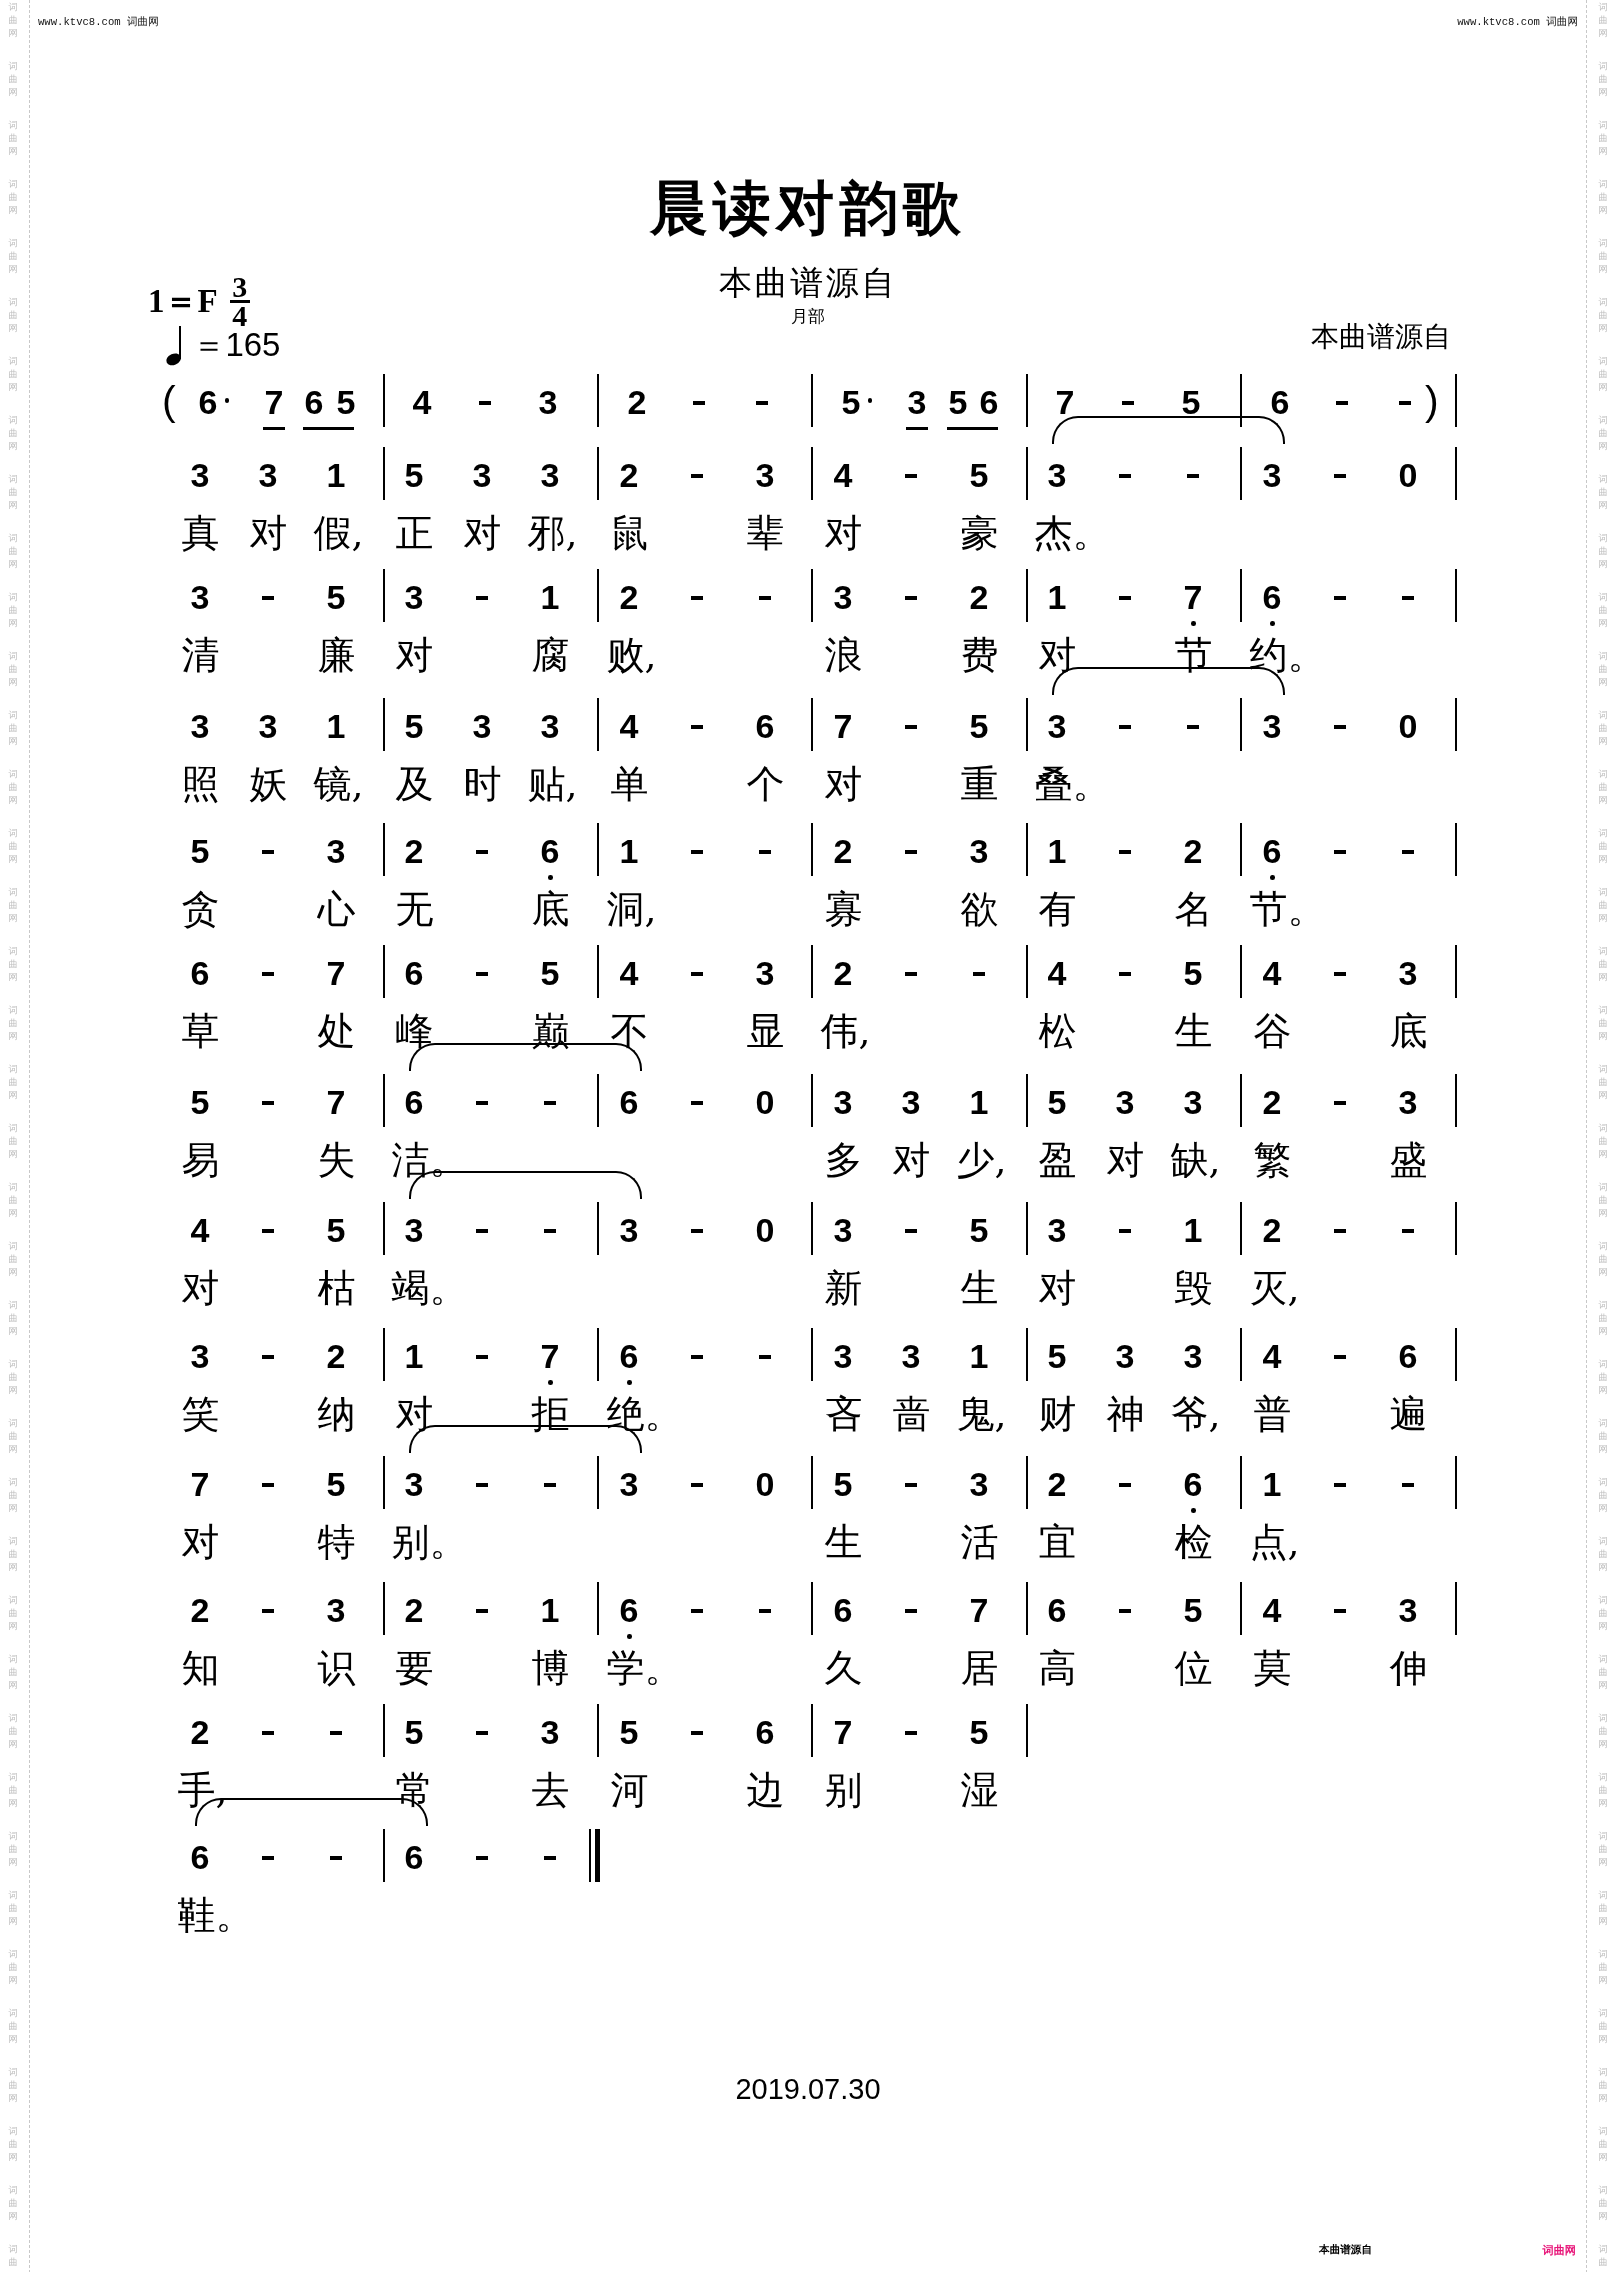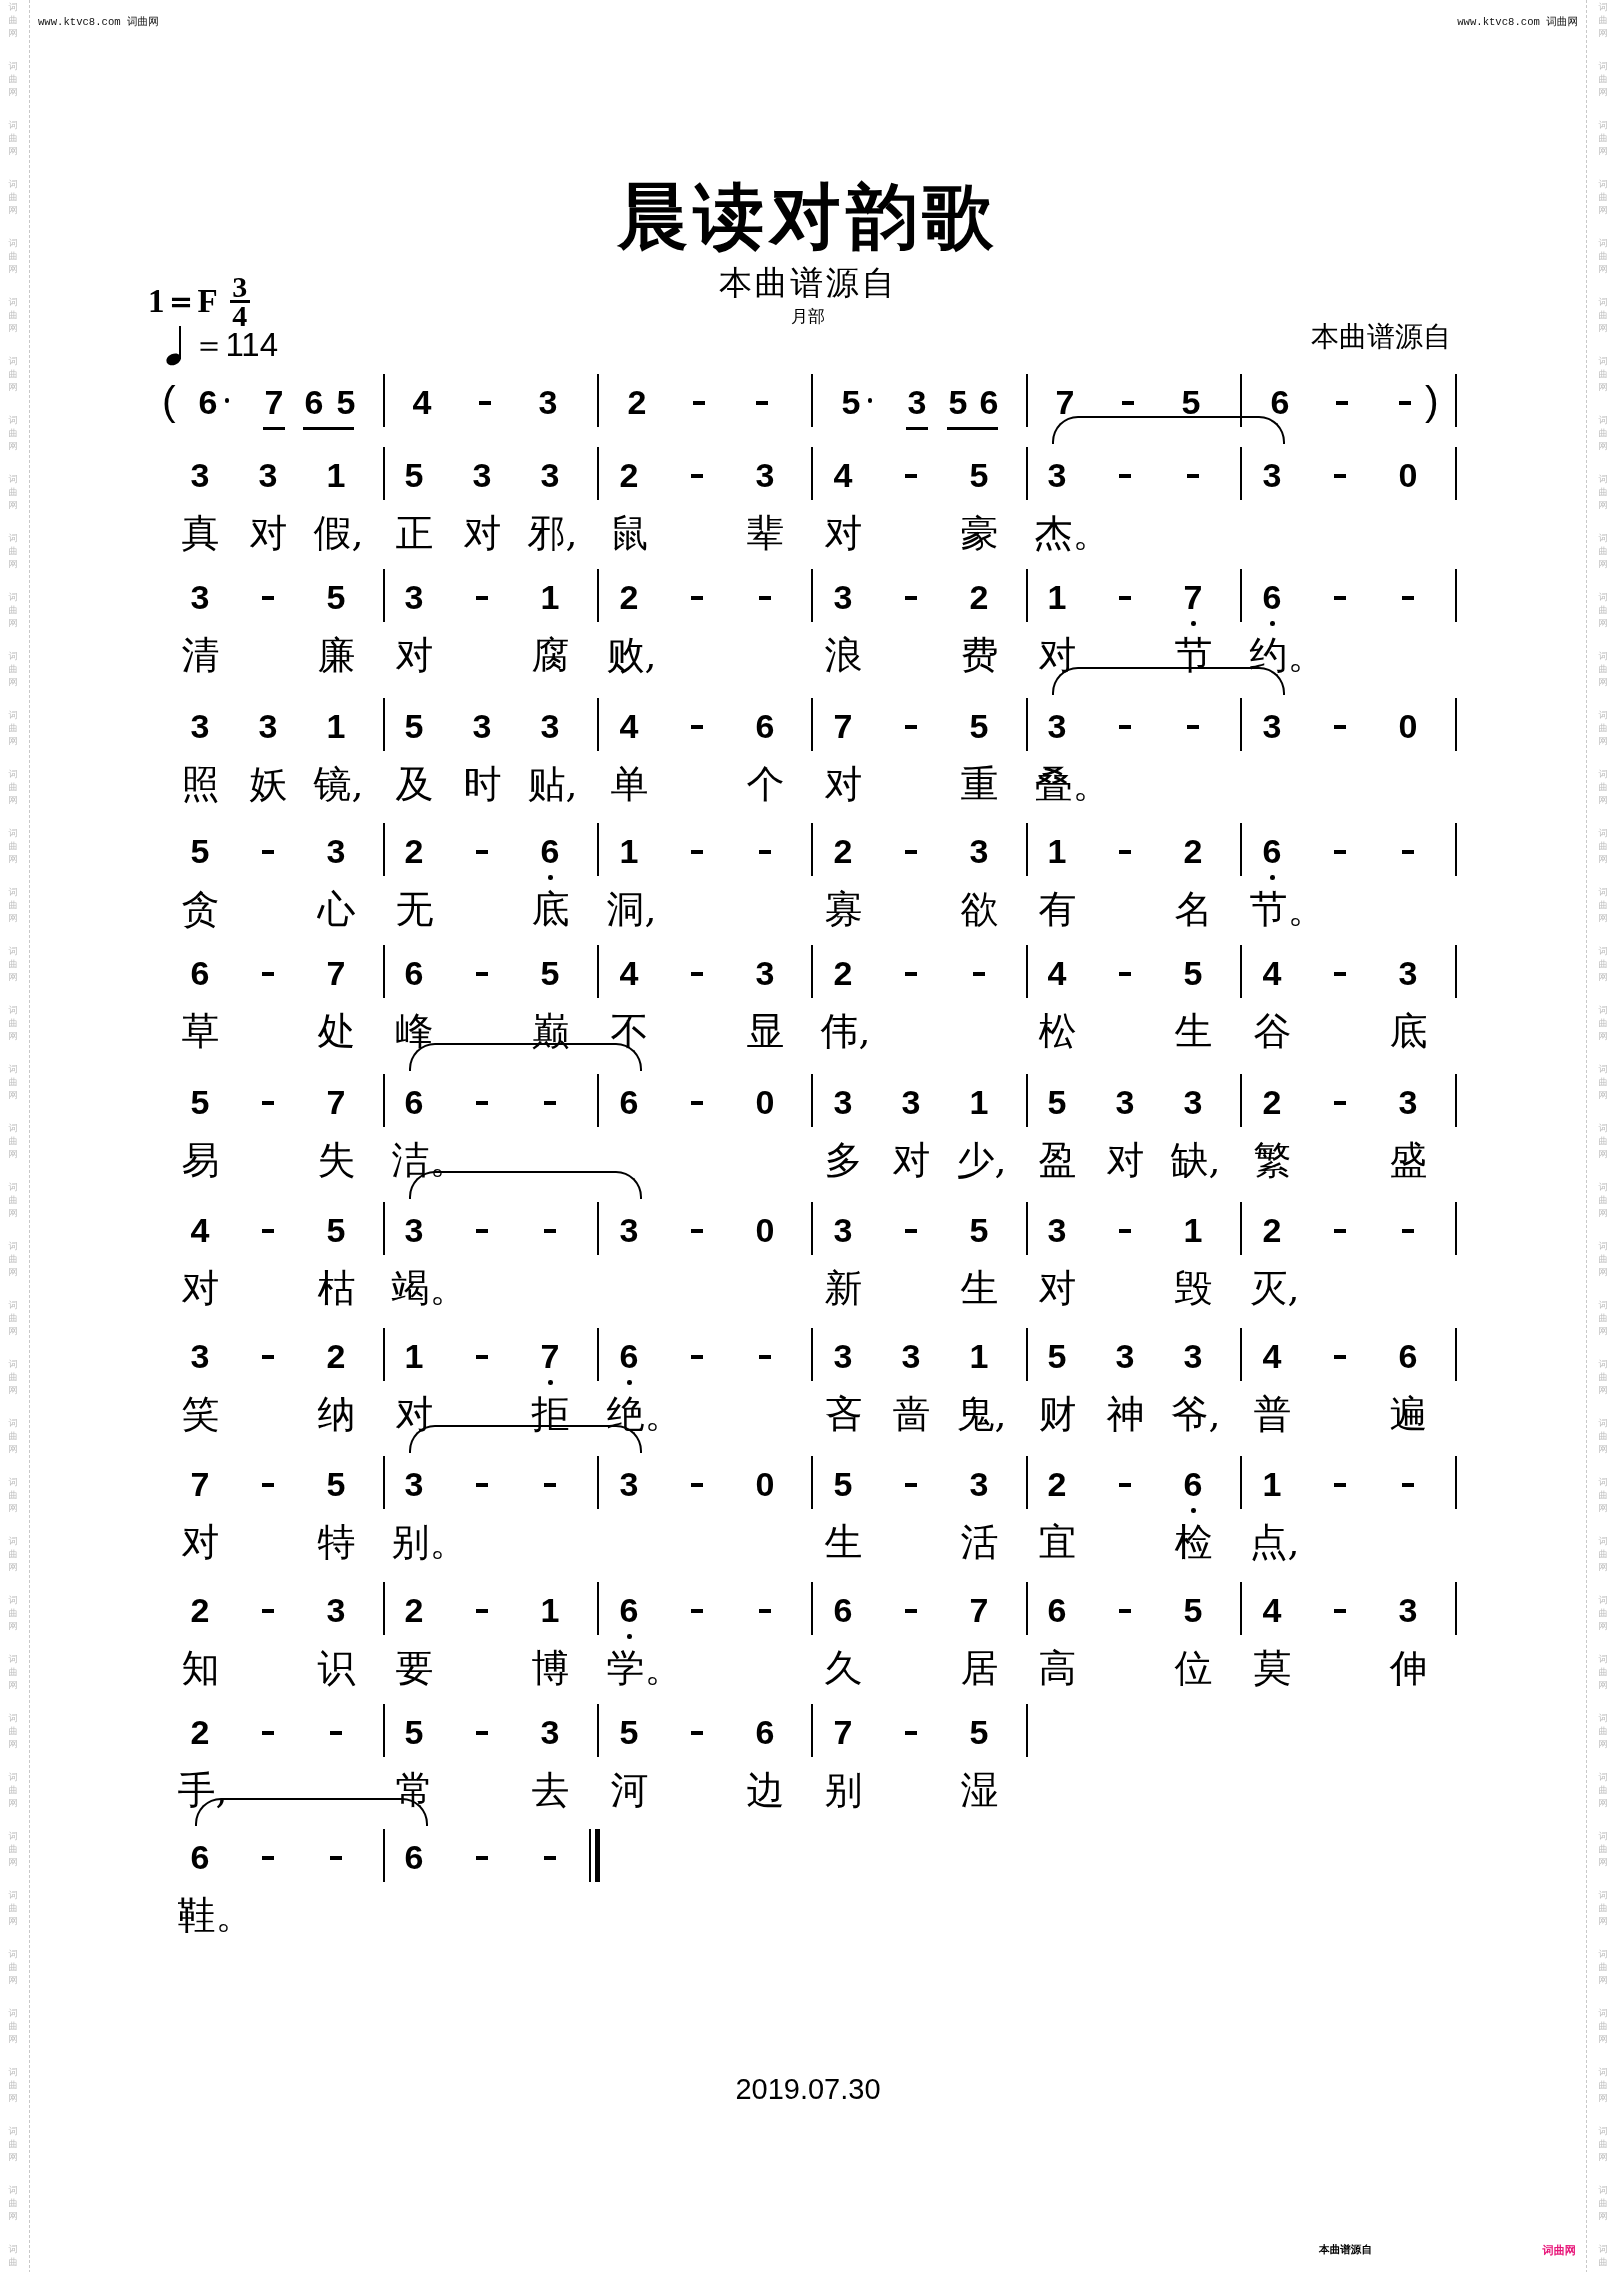--- a/index.html
+++ b/index.html
@@ -8,21 +8,21 @@
   .margin-strip.left { left:0; border-right:1.3px dashed #c8c8c8; }
   .margin-strip.right { right:0; border-left:1.3px dashed #c8c8c8; }
   .wm-col { position:absolute; top:0; width:26px; font-size:9.2px; line-height:13px; color:#bdbdbd; text-align:center; }
   .margin-strip.left .wm-col { left:0; }
   .margin-strip.right .wm-col { right:0; }
   .wm-col span { display:block; margin-bottom:26px; }
   .site-header { position:absolute; top:14.5px; font-family:"Liberation Mono", monospace; font-size:10.6px; color:#111; }
   .site-header.left { left:38px; }
   .site-header.right { right:38px; }
 
-  .title { position:absolute; top:170px; left:0; width:1616px; text-align:center; font-size:71px; font-weight:bold; letter-spacing:5.3px; }
+  .title { position:absolute; top:170px; left:0; width:1616px; text-align:center; font-size:58px; font-weight:bold; letter-spacing:5.3px; }
   .subtitle { position:absolute; top:261px; left:0; width:1616px; text-align:center; font-size:33px; letter-spacing:2.6px; }
   .section { position:absolute; top:305px; left:0; width:1616px; text-align:center; font-size:17px; }
   .composer { position:absolute; top:318px; right:165px; font-family:"DejaVu Serif", serif; font-size:28px; }
 
   .key { position:absolute; top:274px; left:148px; font-family:"Liberation Serif", serif; font-weight:bold; font-size:33px; display:flex; align-items:center; }
   .timesig { display:inline-flex; flex-direction:column; align-items:center; margin-left:12px; line-height:26px; font-size:30px; }
   .timesig .bar { width:20px; height:3.3px; background:#000; }
   .tempo { position:absolute; top:323px; left:166px; font-family:"Liberation Sans", sans-serif; font-size:33px; display:flex; align-items:center; }
   .quarter-note { position:relative; width:22.4px; height:38px; margin-right:4px; }
   .quarter-note .head { position:absolute; bottom:0; left:0; width:14.5px; height:10.6px; background:#000; border-radius:50%; transform:rotate(-25deg); }
@@ -303,21 +303,21 @@
     <span>3</span>
     <span class="bar"></span>
     <span>4</span>
   </span>
 </div>
 <div class="tempo">
   <span class="quarter-note">
       <span class="head"></span>
       <span class="stem"></span>
     </span>
-  <span>＝114</span>
+  <span>＝165</span>
 </div>
 
 <div id="score">
     <div class="row" style="top: 402px;">
       <div class="paren" style="left: 162px;">(</div>
       <div class="paren" style="left: 1425px;">)</div>
       <div class="note" style="left: 208px;"><span>6</span><span class="aug-dot"></span></div>
       <div class="note" style="left: 274px;"><span>7</span><span class="underline"></span></div>
       <div class="note" style="left: 314px;"><span>6</span><span class="underline wide"></span></div>
       <div class="note" style="left: 346px;"><span>5</span></div>

